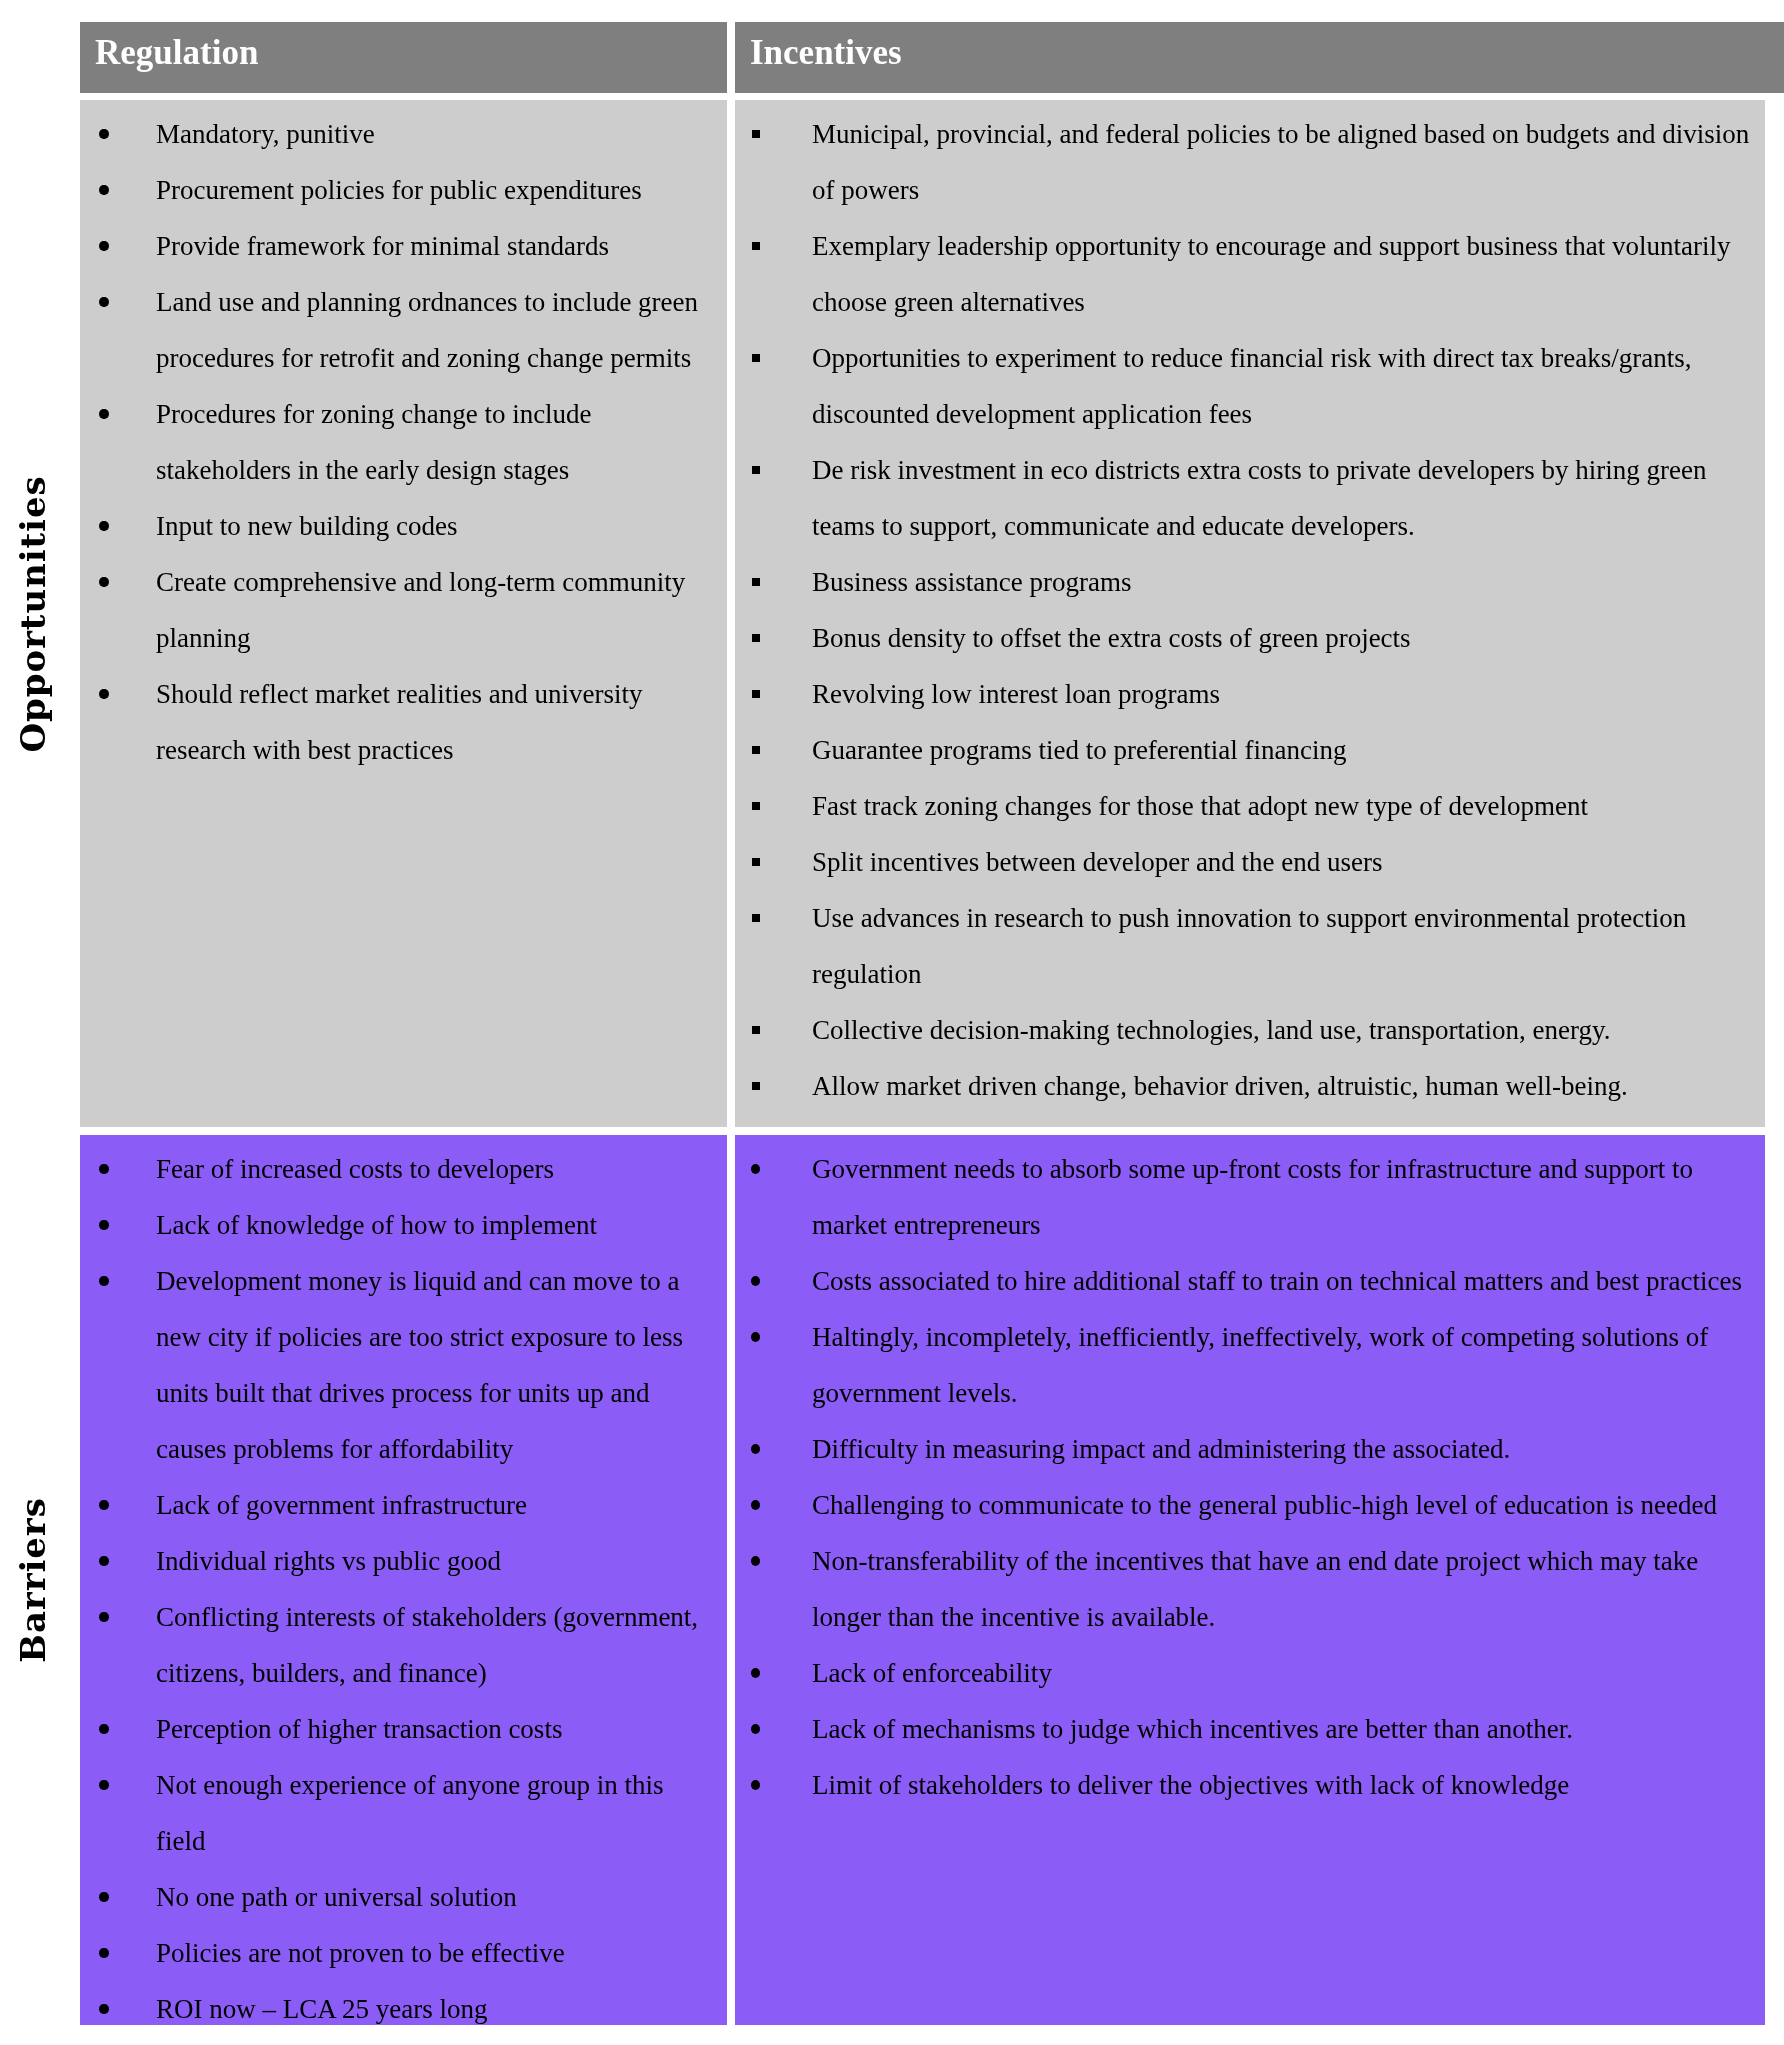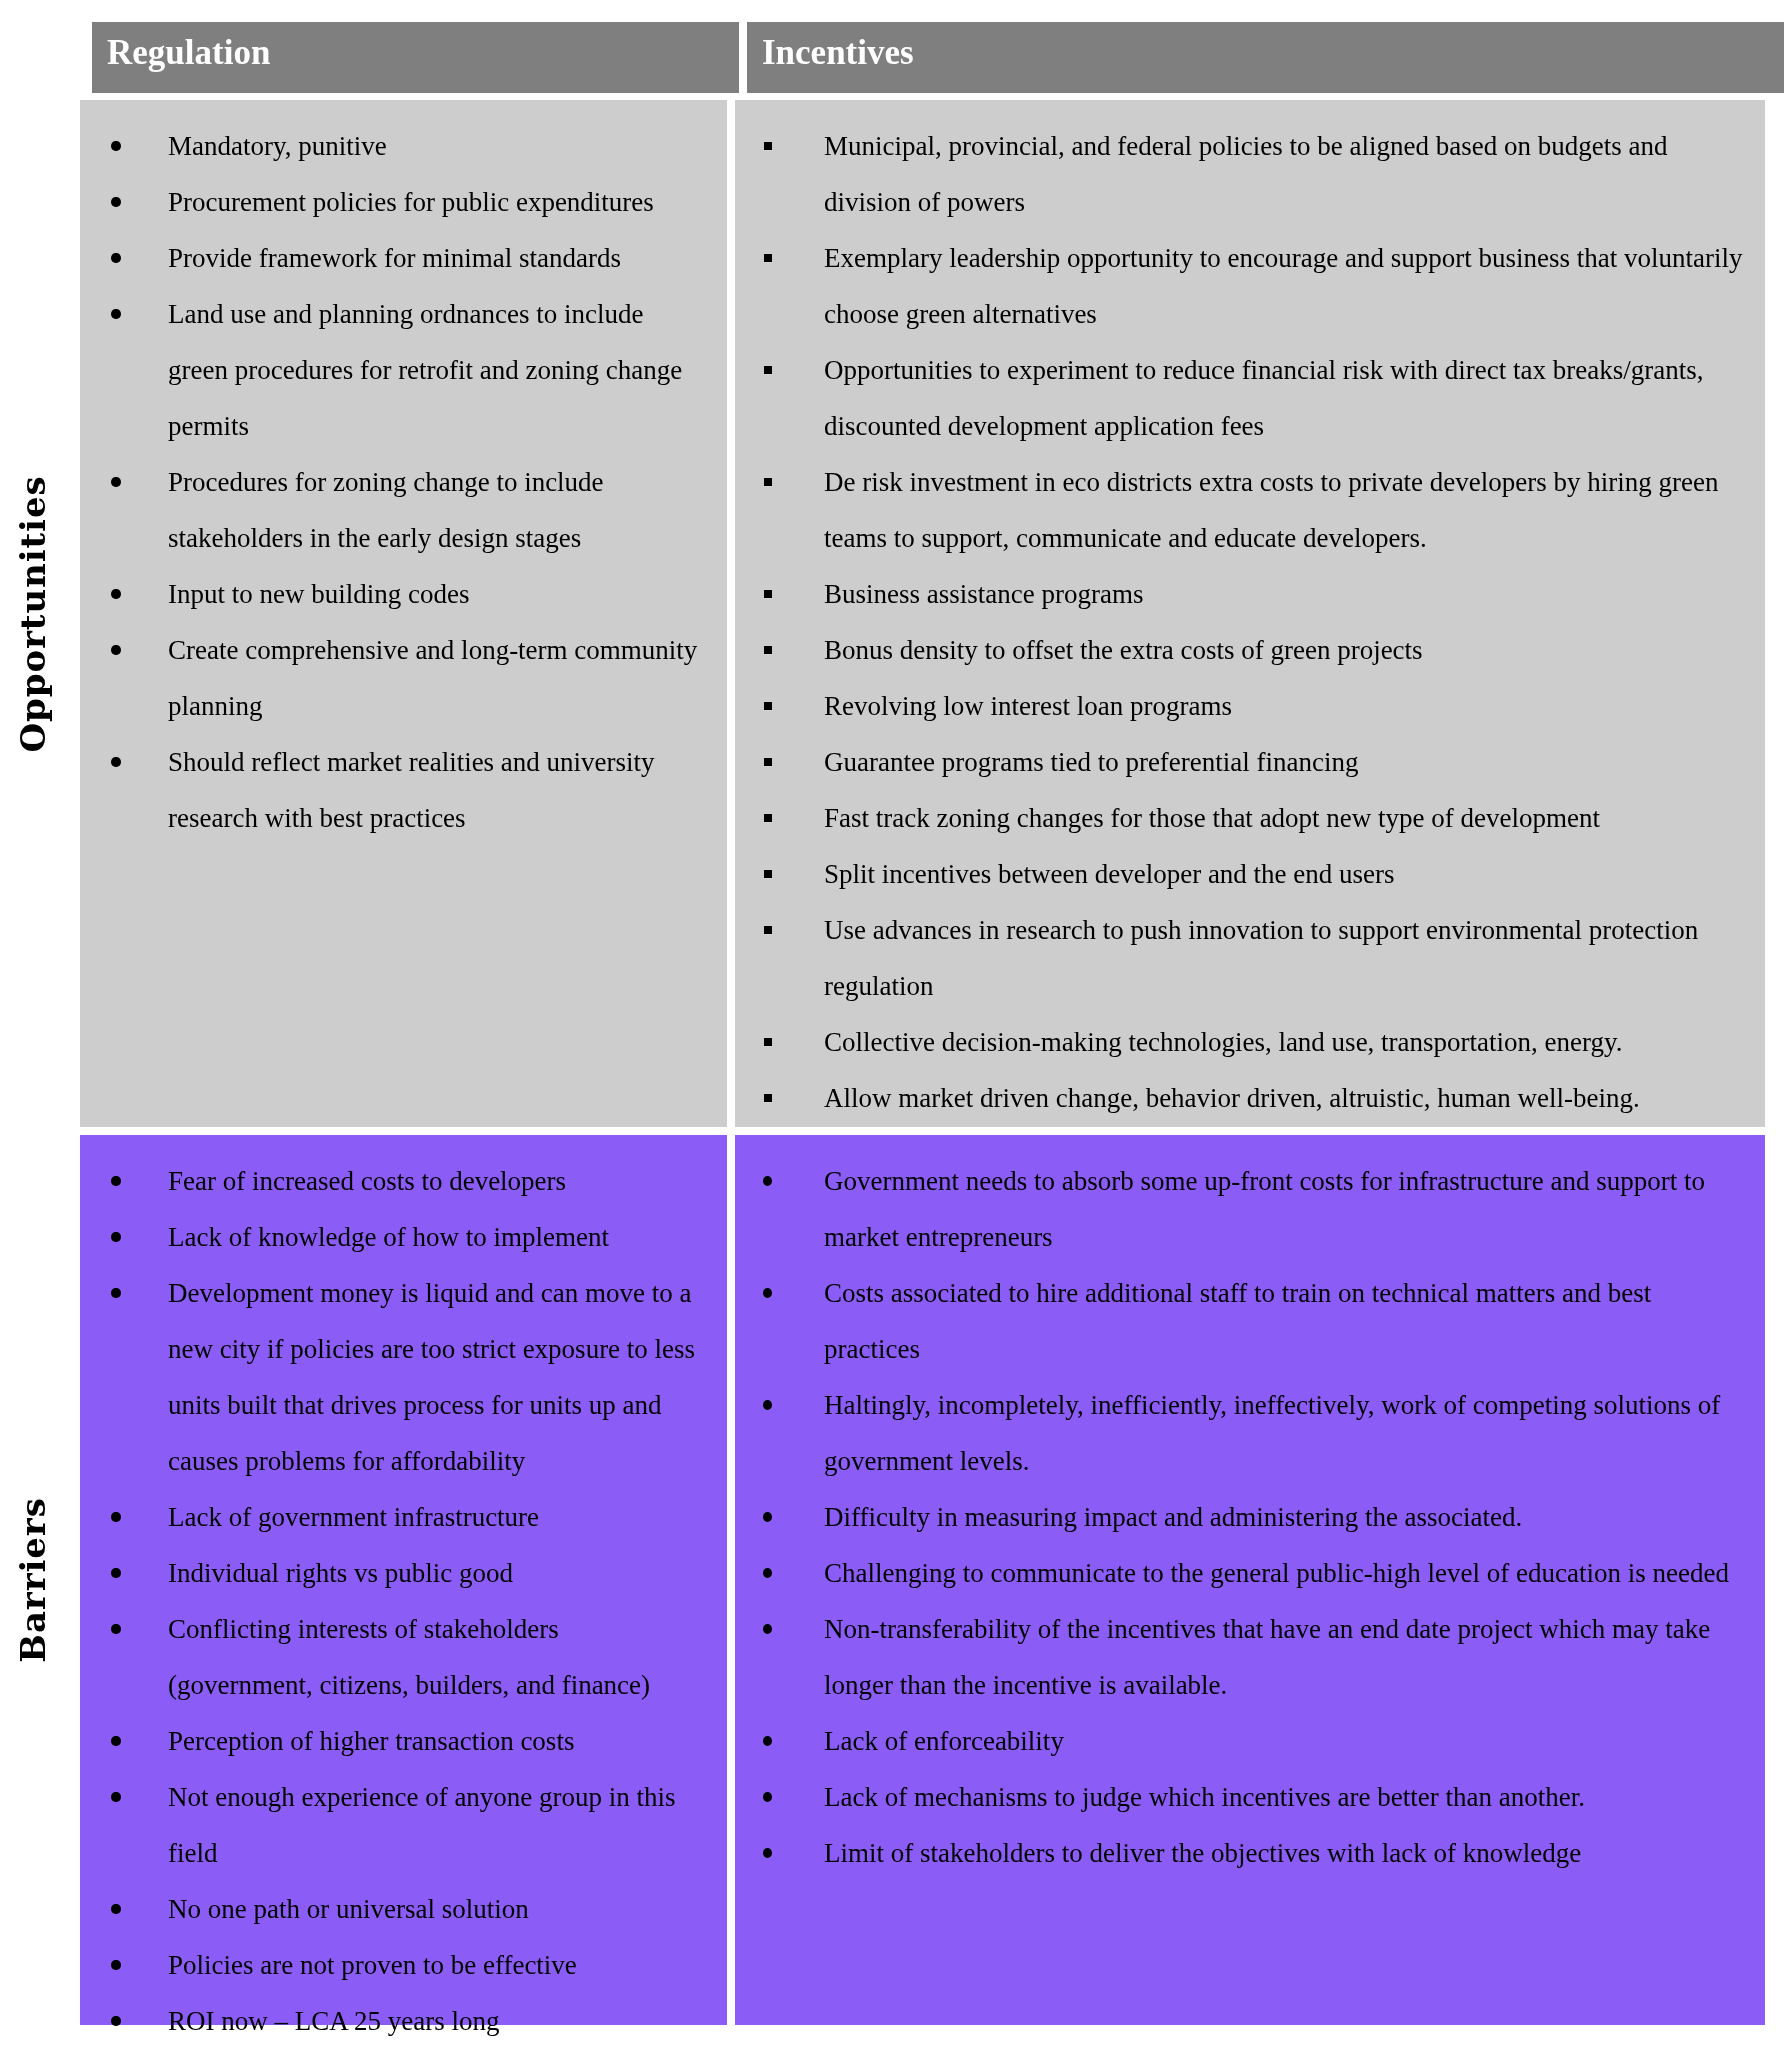--- a/index.html
+++ b/index.html
@@ -21,33 +21,32 @@
     }
     .hdr {
       background: #7f7f7f;
       top: 22px;
       height: 71px;
       color: #ffffff;
       font-weight: bold;
       font-size: 35px;
       line-height: 62px;
       padding-left: 15px;
-      margin-left: 12px;
     }
     .hdr-reg { left: 80px; width: 647px; }
     .hdr-inc { left: 735px; width: 1162px; }
 
     .opp { background: #cdcdcd; top: 100px; height: 1027px; }
     .bar { background: #8b5cf6; top: 1135px; height: 890px; }
     .col-reg { left: 80px; width: 647px; }
     .col-inc { left: 735px; width: 1030px; }
 
     ul.items {
       list-style: none;
-      margin: 12px;
+      margin: 0;
       padding: 6px 0 0 0;
     }
     ul.items li {
       position: relative;
       font-size: 27px;
       line-height: 56px;
       padding-left: 76px;
       padding-right: 8.8px;
     }
     .col-inc ul.items li { padding-left: 77px; }

